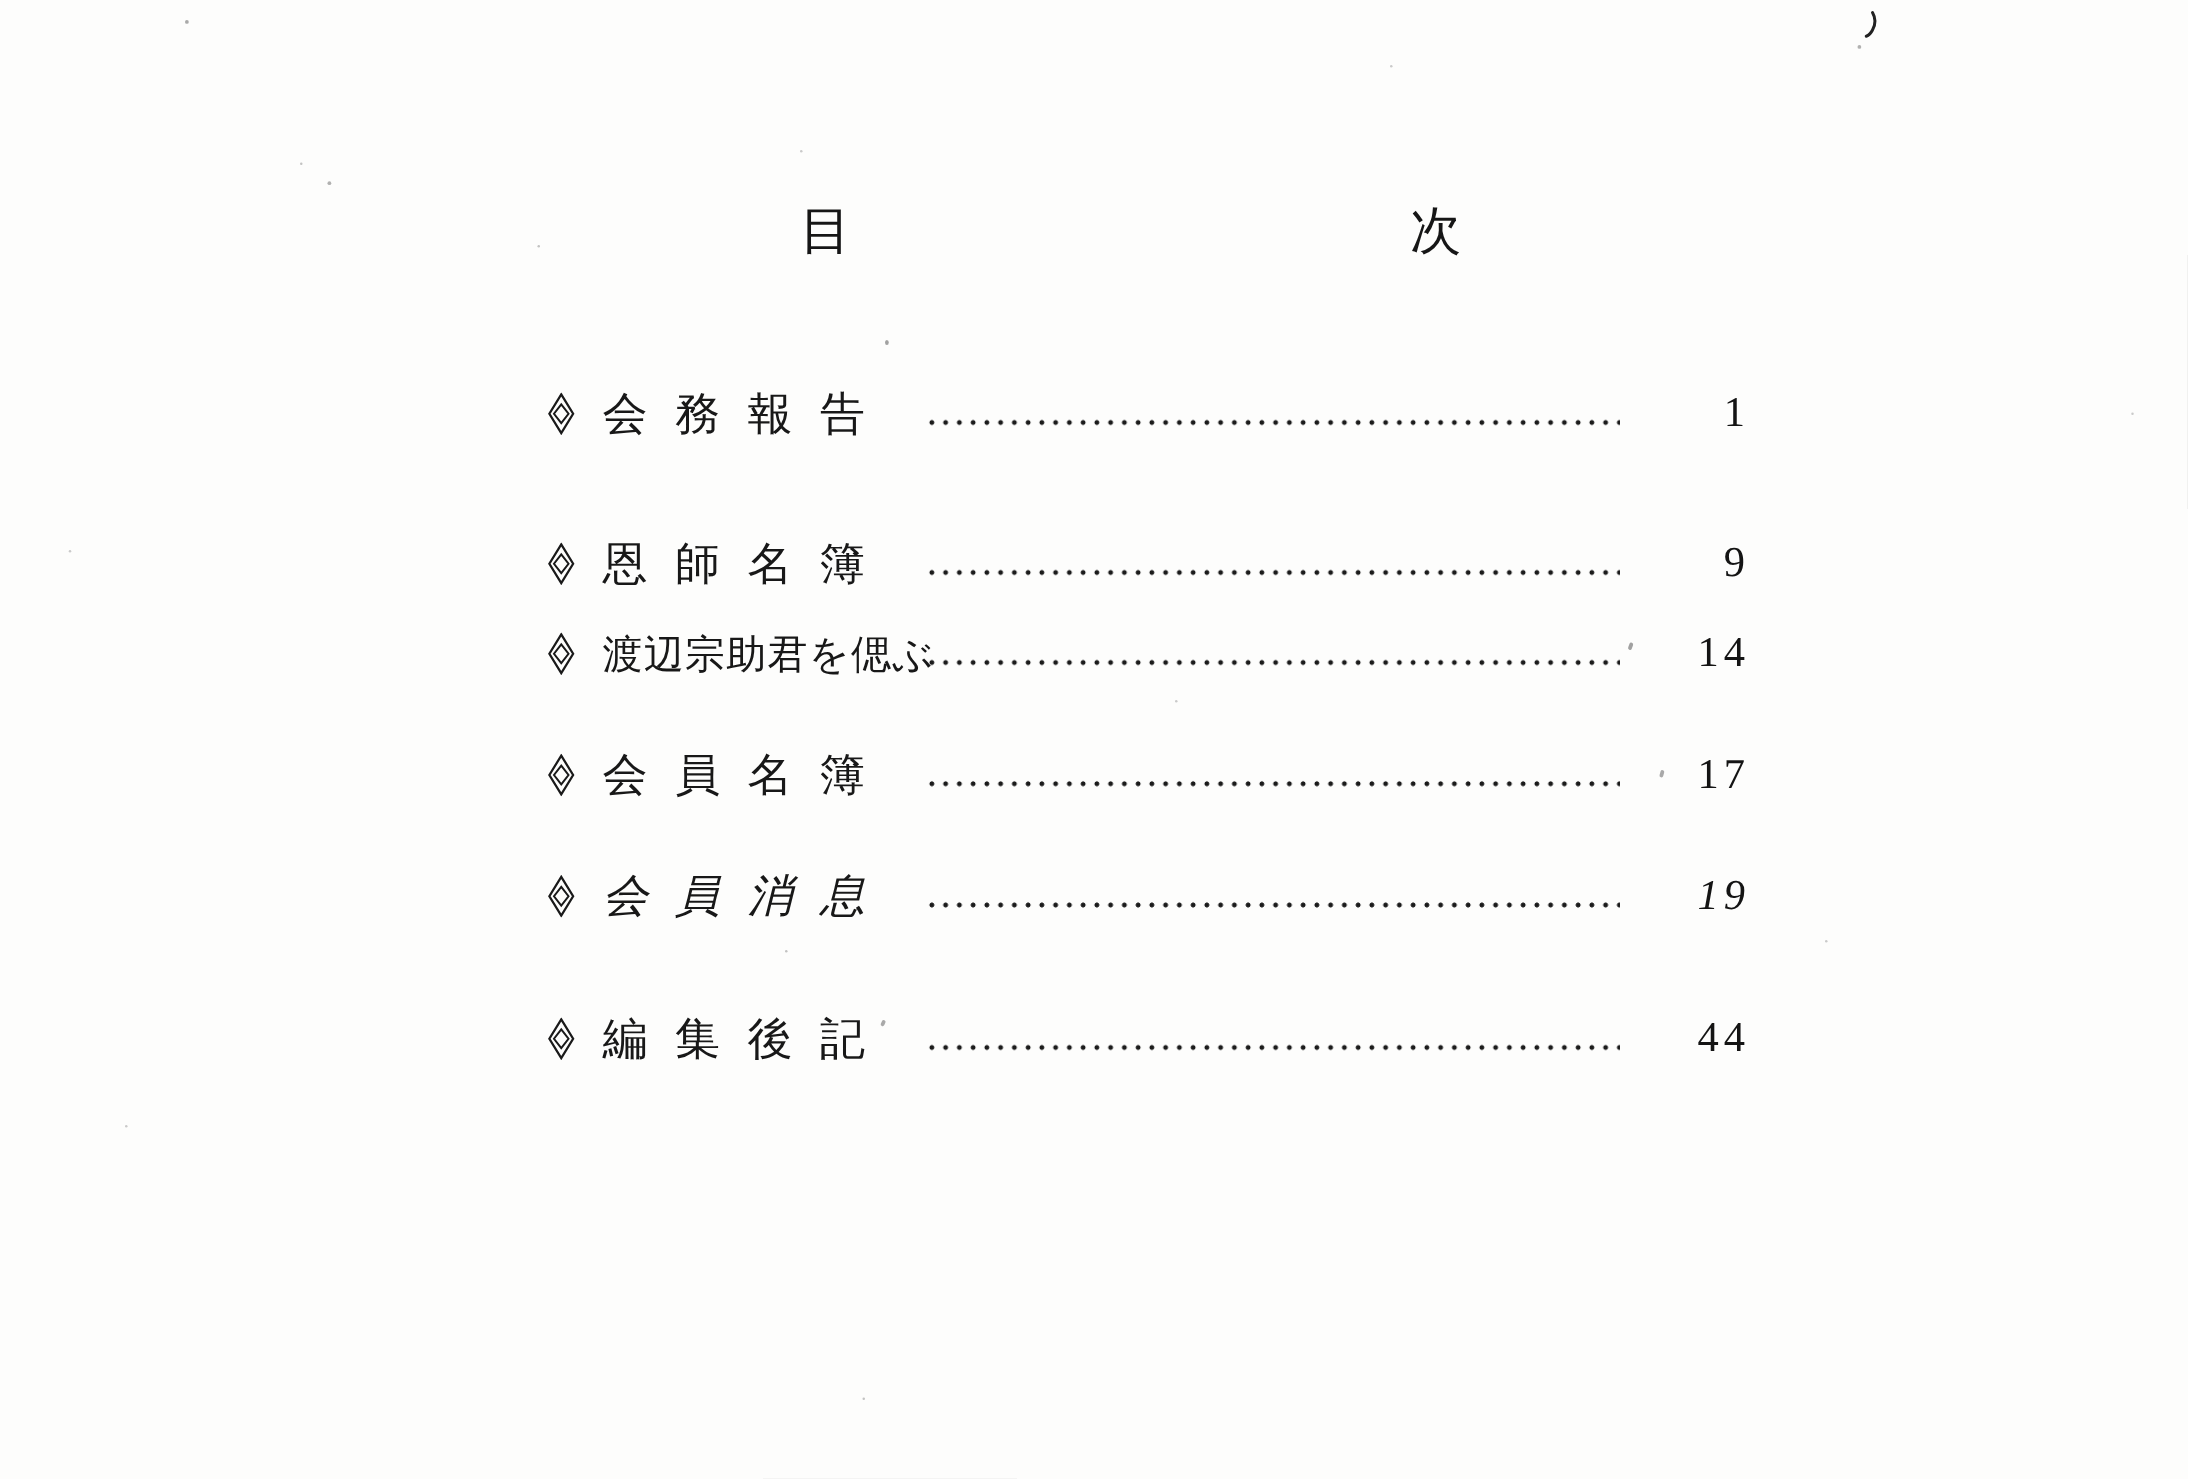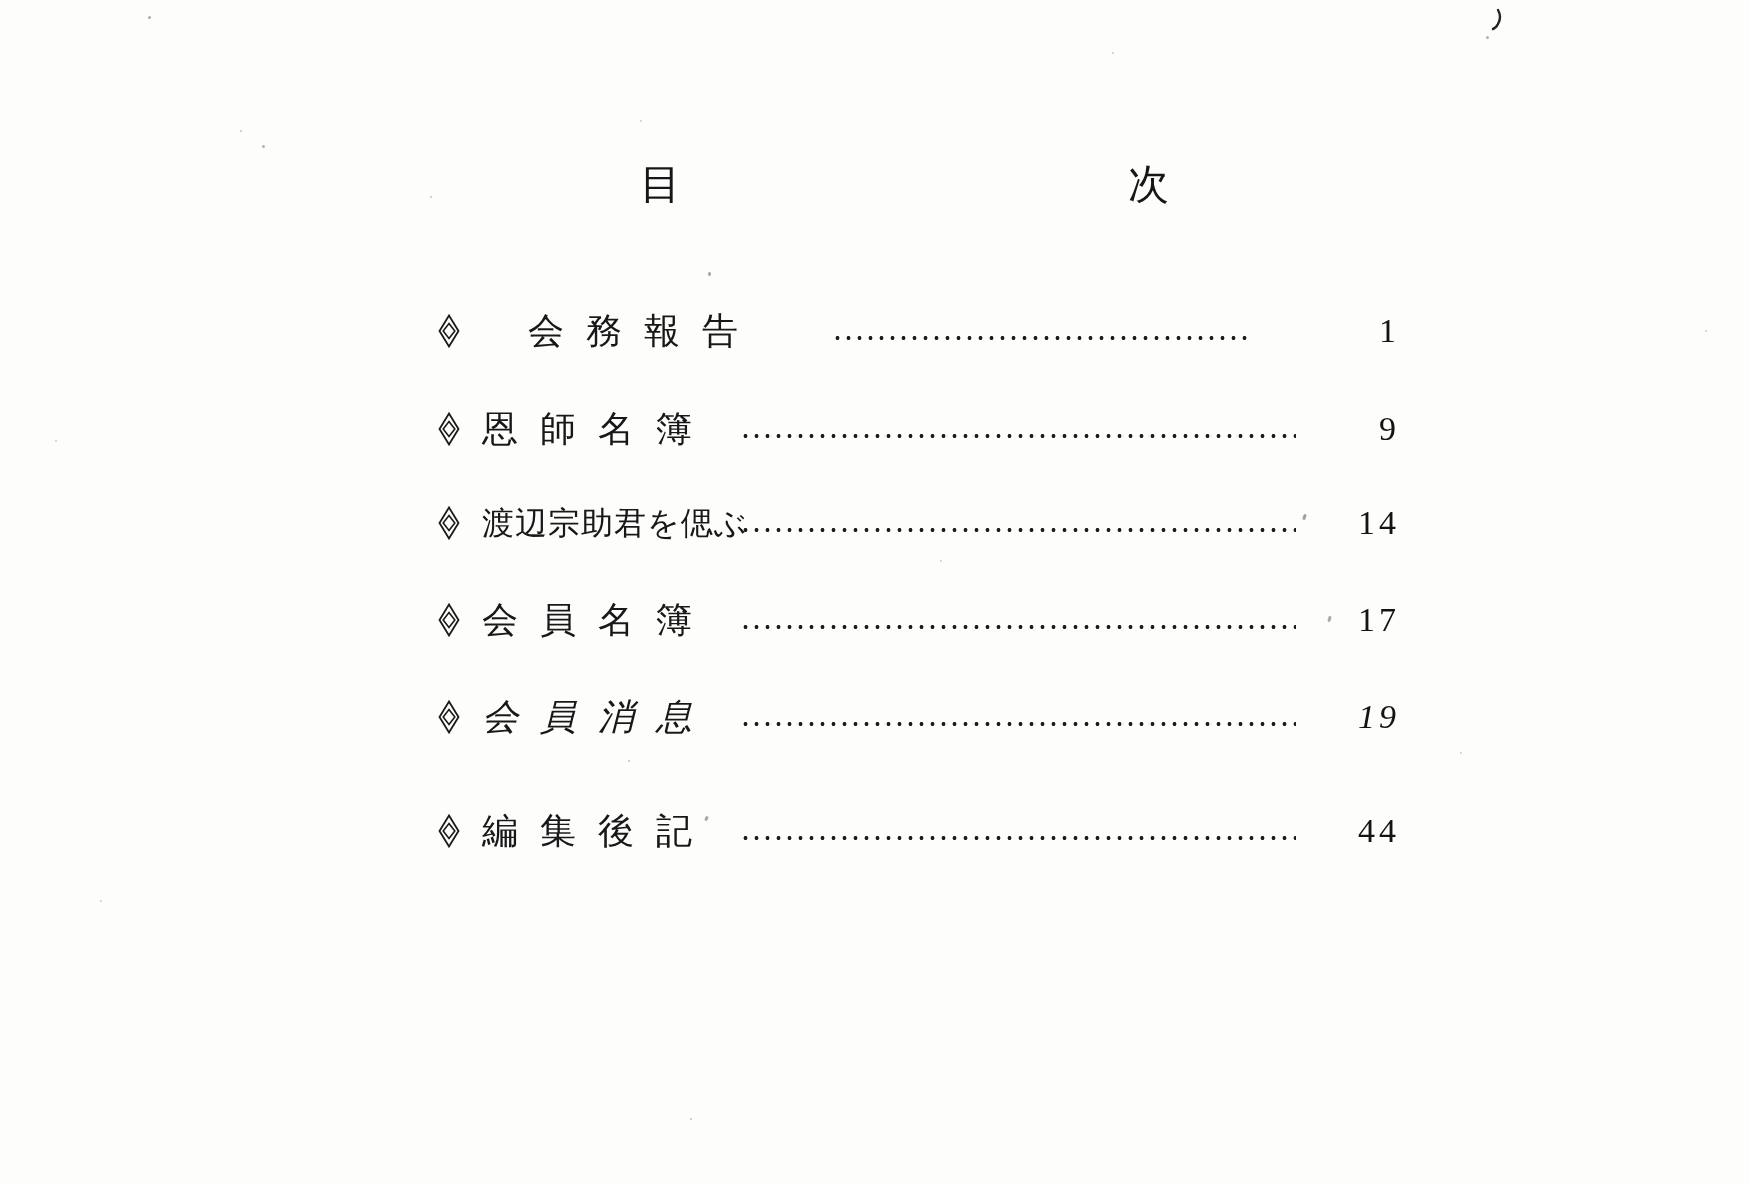--- a/index.html
+++ b/index.html
@@ -36,22 +36,22 @@
 
   
   .toc-row {
     position: absolute;
     left: 438px;
     width: 962px;
     height: 42px;
     display: flex;
     align-items: center;
   }
-  .row-0 { top: 310px; gap: 46px; }
-  .row-1 { top: 408px; }
+  .row-0 { top: 310px; }
+  .row-1 { top: 430px; }
   .row-2 { top: 502px; }
   .row-3 { top: 599px; }
   .row-4 { top: 696px; font-style: italic; }
   .row-5 { top: 793px; margin-top: 17px; }
 
   .marker {
     width: 22px;
     height: 34px;
     flex: 0 0 22px;
     margin-right: 22px;

